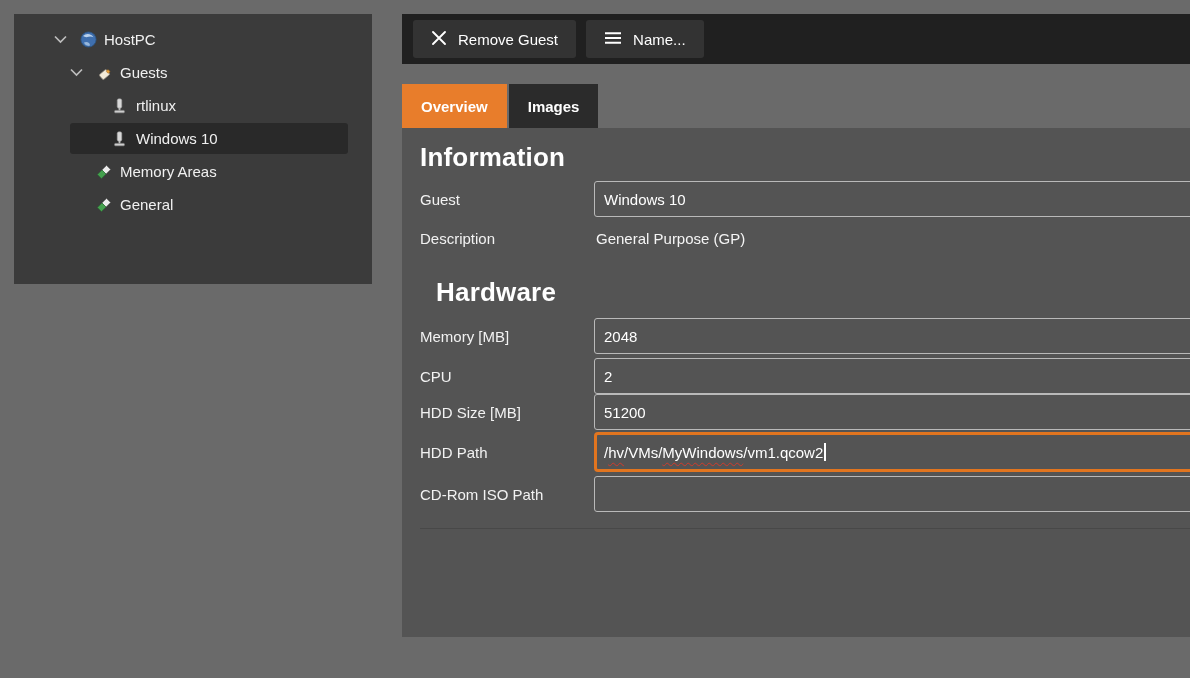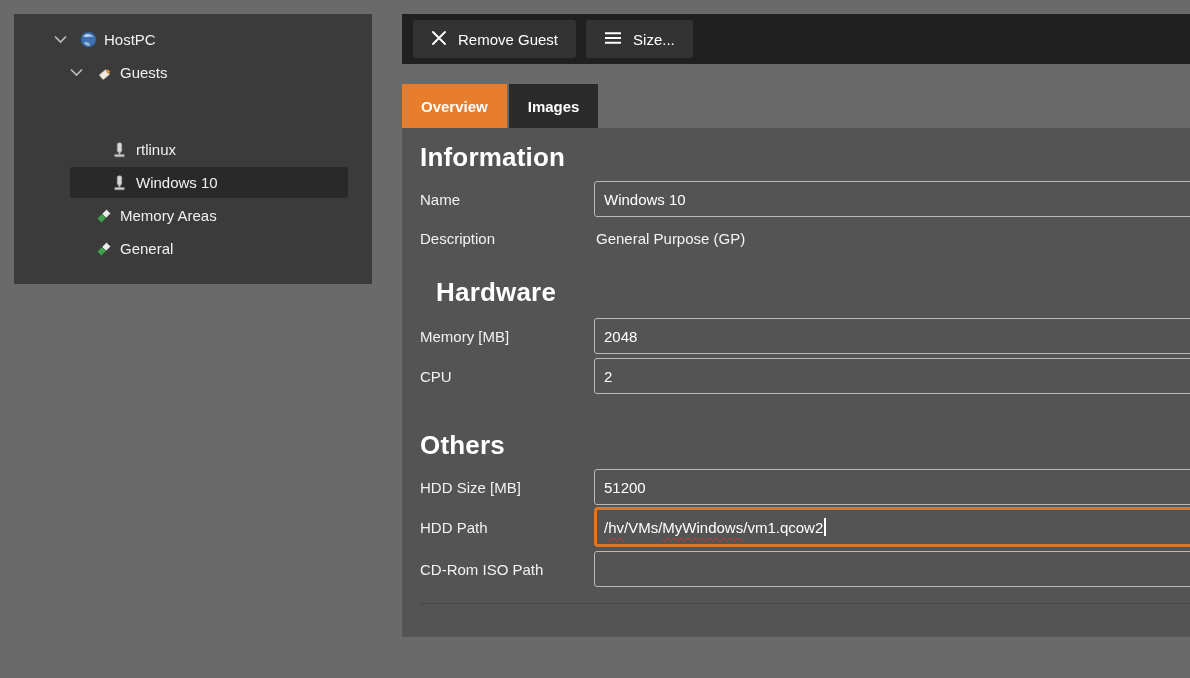--- a/index.html
+++ b/index.html
@@ -28,21 +28,21 @@
     color: #fff; font-size: 15px;
     display: flex; align-items: center;
   }
   .tree { padding-top: 9px; }
   .tree-row {
     height: 33px; display: flex; align-items: center;
     color: #f0f0f0; font-size: 15px; cursor: default;
   }
   .tree-row.lvl0 { padding-left: 40px; }
   .tree-row.lvl1 { padding-left: 56px; }
-  .tree-row.lvl2 { padding-left: 72px; margin-top: 44px; }
+  .tree-row.lvl2 { padding-left: 72px; }
   .chev-slot { width: 26px; display: flex; align-items: center; }
   .icon-slot { width: 24px; display: flex; align-items: center; }
   .tree-row.selected {
     background: #292929; border-radius: 3px;
     margin-left: 56px; margin-right: 24px;
     padding-left: 16px; height: 31px; margin-top: 1px; margin-bottom: 1px;
   }
 
   
   .toolbar {
@@ -217,60 +217,59 @@
         </svg>
     </span>
     <span>Remove Guest</span>
   </button>
   <button class="tb-btn">
     <span>
       <svg width="18" height="14" viewBox="0 0 18 14">
           <path d="M1 2.2 H17 M1 7 H17 M1 11.8 H17" stroke="#ffffff" stroke-width="2" fill="none"></path>
         </svg>
     </span>
-    <span>Size...</span>
+    <span>Name...</span>
   </button>
 </div>
 
 <div class="tabs">
   <div class="tab active">
     <span>Overview</span>
   </div>
   <div class="tab">
     <span>Images</span>
   </div>
 </div>
 
 <div class="content-panel">
 
   <div class="section-heading h-info">Information</div>
 
   <div class="field-row row-name">
-    <span class="f-label">Name</span>
+    <span class="f-label">Guest</span>
     <input class="f-input" type="text" value="Windows 10" style="">
   </div>
 
   <div class="field-row row-desc">
     <span class="f-label">Description</span>
     <span class="f-static">General Purpose (GP)</span>
   </div>
 
   <div class="section-heading h-hardware">Hardware</div>
 
   <div class="field-row">
     <span class="f-label">Memory [MB]</span>
     <input class="f-input" type="text" value="2048" style="">
   </div>
 
   <div class="field-row row-cpu">
     <span class="f-label">CPU</span>
     <input class="f-input" type="text" value="2" style="">
   </div>
 
-  <div class="section-heading h-others">Others</div>
 
   <div class="field-row">
     <span class="f-label">HDD Size [MB]</span>
     <input class="f-input" type="text" value="51200" style="">
   </div>
 
   <div class="field-row row-hddpath">
     <span class="f-label">HDD Path</span>
     <div class="f-input-focus">
       <span><span>/</span><span class="misspelled">hv</span><span>/VMs/</span><span class="misspelled">MyWindows</span><span>/vm1.qcow2</span></span>

